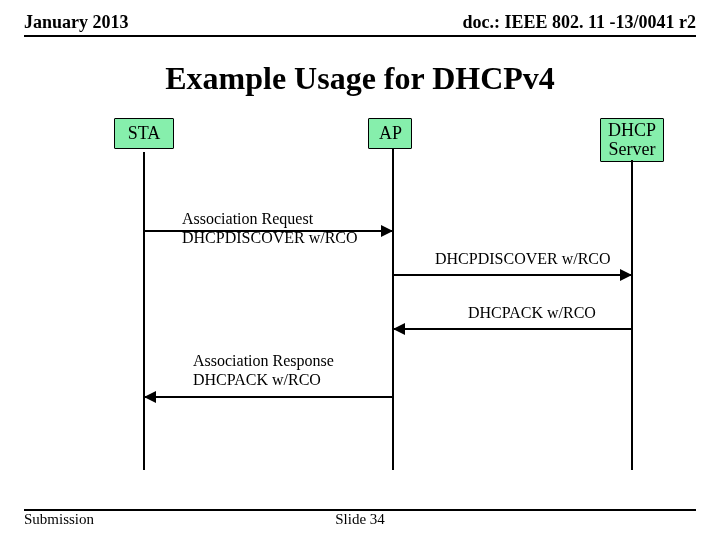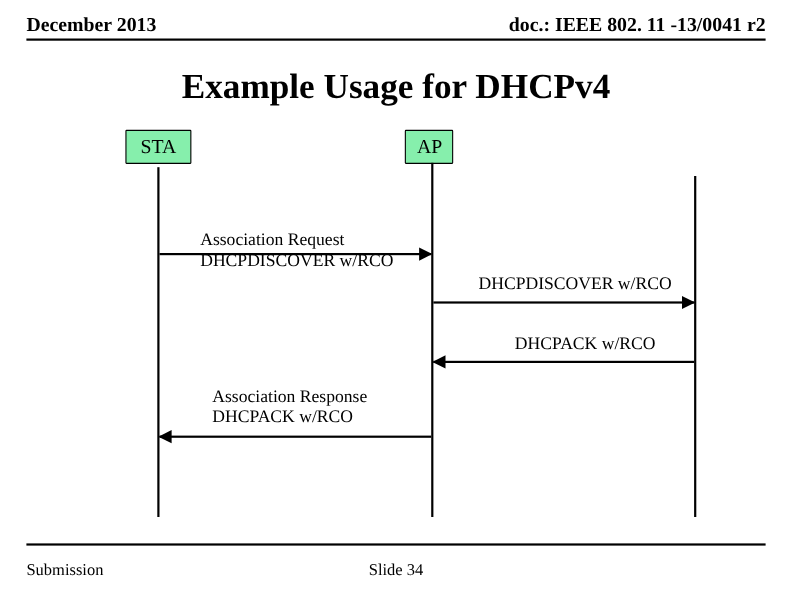--- a/index.html
+++ b/index.html
@@ -89,43 +89,45 @@
   .footer {
     position: absolute;
     bottom: 12px;
     left: 24px;
     right: 24px;
     display: flex;
     justify-content: space-between;
     align-items: flex-end;
     font-size: 15px;
     border-top: 2px solid #000;
-    padding-top: 15px;
+    padding-top: 0;
   }
   .footer .center {
     position: absolute;
     left: 0; right: 0;
     text-align: center;
   }
   .footer .left, .footer .right { position: relative; z-index: 1; }
 </style>
 </head>
 <body>
 
 <div class="header">
-  <span>December 2013</span>
+  <span>January 2013</span>
   <span>doc.: IEEE 802. 11 -13/0041 r2</span>
 </div>
 
 <div class="title">Example Usage for DHCPv4</div>
 
 <div class="diagram">
 
   <div class="node" style="left:90px;width:60px;">STA</div>
   <div class="node" style="left:344px;width:44px;">AP</div>
+  <div class="node" style="left:576px;width:64px;white-space:pre-line;line-height:1.05;padding:2px 6px;">DHCP
+Server</div>
 
   <div class="lifeline" style="left:119px;"></div>
   <div class="lifeline" style="left:368px;top:30px;height:322px;"></div>
   <div class="lifeline" style="left:607px;top:42px;height:310px;"></div>
 
   <div class="msg" style="left:158px;top:68px;margin-top:24px;">
     <div>Association Request</div>
     <div>DHCPDISCOVER w/RCO</div>
   </div>
   <div class="arrow" style="left:121px;width:247px;top:112px;">

